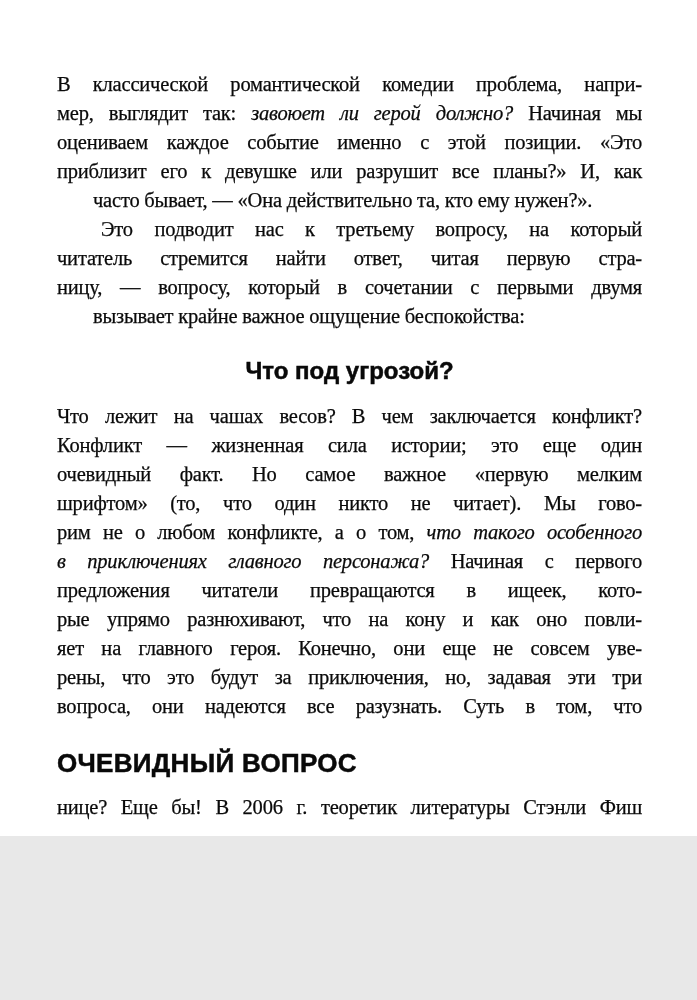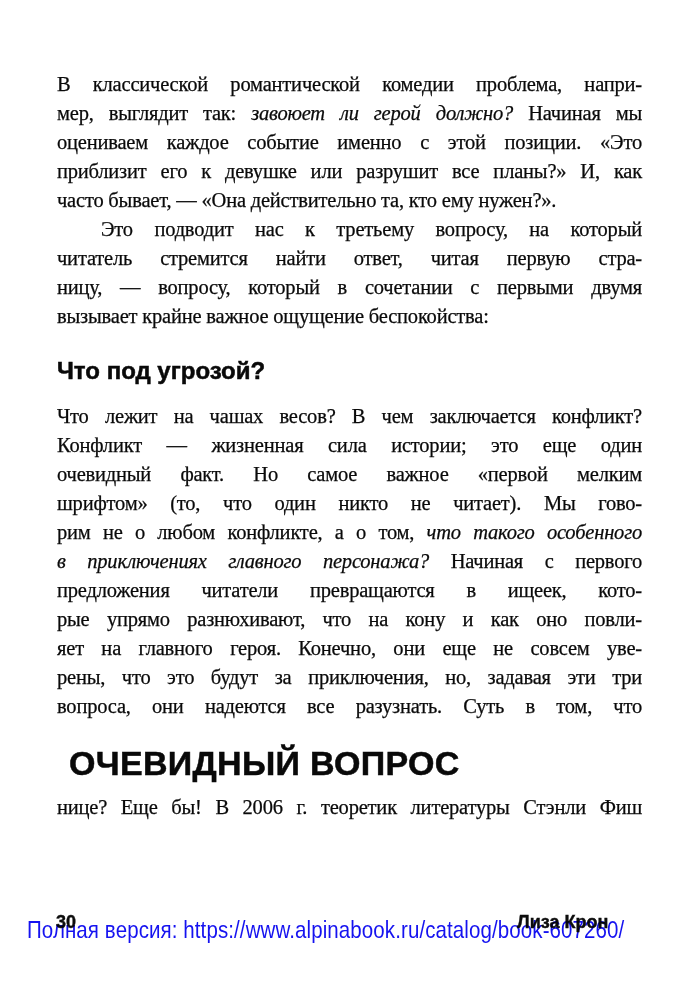--- a/index.html
+++ b/index.html
@@ -3,21 +3,21 @@
 <meta charset="utf-8">
 <style>
   html, body {
     margin: 0;
     padding: 0;
     background: #e8e8e8;
   }
   .page {
     position: relative;
     width: 697px;
-    height: 1000px;
+    height: 836px;
     background: #ffffff;
     overflow: hidden;
     font-family: "Liberation Serif", "DejaVu Serif", serif;
     color: #0a0a0a;
   }
   .content {
     position: absolute;
     left: 57px;
     top: 70px;
     width: 585px;
@@ -26,39 +26,40 @@
   .line {
     font-size: 20.5px;
     line-height: 29px;
     letter-spacing: -0.2px;
     text-align: justify;
     text-align-last: justify;
     text-justify: inter-word;
     -webkit-text-stroke: 0.25px currentColor;
     white-space: normal;
   }
-  .line.last { text-align-last: left; }
+  .line.last { text-align-last: left; margin-left: 36px; }
   .line.indent { padding-left: 44px; }
   .it { font-style: italic; }
   .heading {
     font-family: "Liberation Sans", "DejaVu Sans", sans-serif;
     font-weight: bold;
     -webkit-text-stroke: 0.5px currentColor;
     color: #090909;
   }
   .heading.sub {
     font-size: 24px;
     line-height: 28px;
     margin: 26px 0 17px 0;
+    text-align: center;
   }
   .heading.section {
-    font-size: 34px;
+    font-size: 26px;
     line-height: 30px;
     letter-spacing: 0.3px;
-    margin: 27px 0 15px 12px;
+    margin: 27px 0 15px 0;
   }
   .footer {
     position: absolute;
     left: 0;
     right: 0;
     top: 908px;
     height: 32px;
     font-family: "Liberation Sans", "DejaVu Sans", sans-serif;
     font-weight: bold;
     font-size: 18px;
@@ -98,21 +99,21 @@
       <div class="para">
         <div class="line indent"><span>Это подводит нас к третьему вопросу, на который</span></div>
         <div class="line"><span>читатель стремится найти ответ, читая первую стра-</span></div>
         <div class="line"><span>ницу, — вопросу, который в сочетании с первыми двумя</span></div>
         <div class="line last"><span>вызывает крайне важное ощущение беспокойства:</span></div>
       </div>
       <div class="heading sub">Что под угрозой?</div>
       <div class="para">
         <div class="line"><span>Что лежит на чашах весов? В чем заключается конфликт?</span></div>
         <div class="line"><span>Конфликт — жизненная сила истории; это еще один</span></div>
-        <div class="line"><span>очевидный факт. Но самое важное «первой мелким</span></div>
+        <div class="line"><span>очевидный факт. Но самое важное «первую мелким</span></div>
         <div class="line"><span>шрифтом» (то, что один никто не читает). Мы гово-</span></div>
         <div class="line"><span>рим не о любом конфликте, а о том, </span><span class="it">что такого особенного</span></div>
         <div class="line"><span class="it">в приключениях главного персонажа?</span><span> Начиная с первого</span></div>
         <div class="line"><span>предложения читатели превращаются в ищеек, кото-</span></div>
         <div class="line"><span>рые упрямо разнюхивают, что на кону и как оно повли-</span></div>
         <div class="line"><span>яет на главного героя. Конечно, они еще не совсем уве-</span></div>
         <div class="line"><span>рены, что это будут за приключения, но, задавая эти три</span></div>
         <div class="line"><span>вопроса, они надеются все разузнать. Суть в том, что</span></div>
       </div>
       <div class="heading section">ОЧЕВИДНЫЙ ВОПРОС</div>

